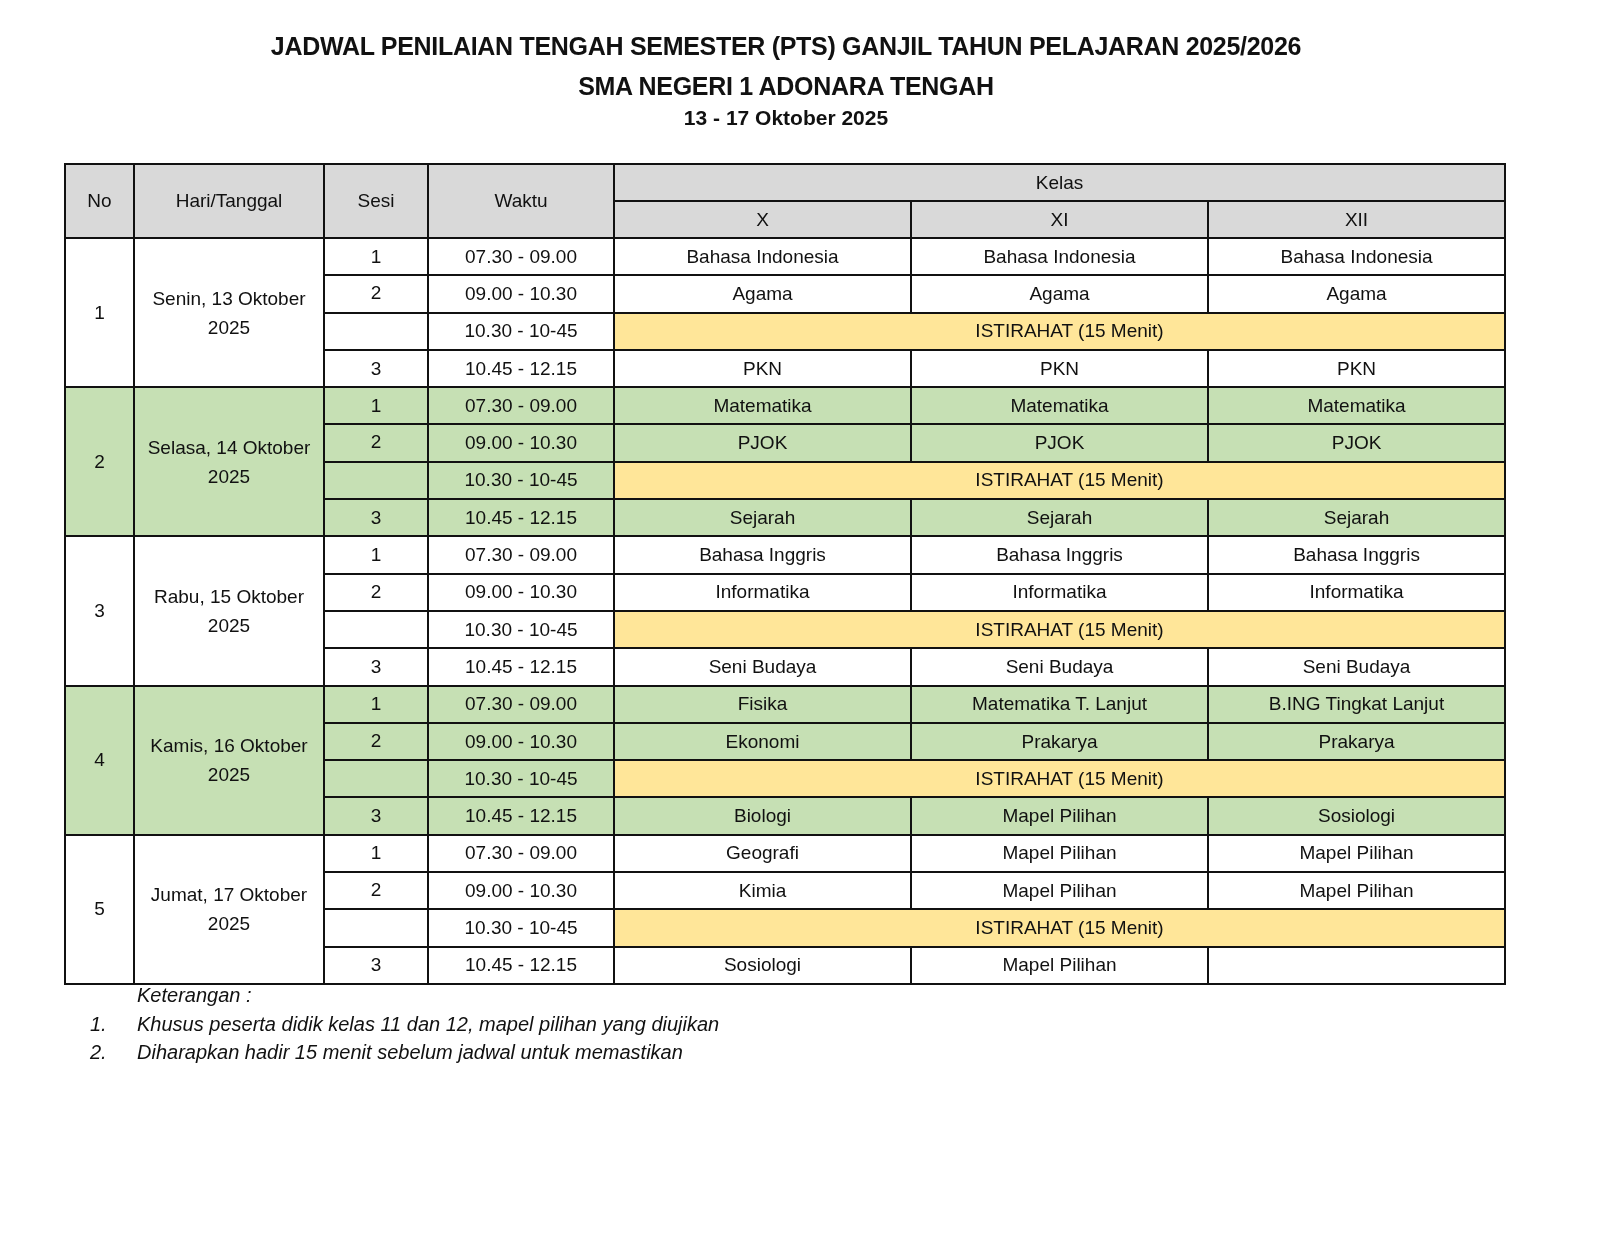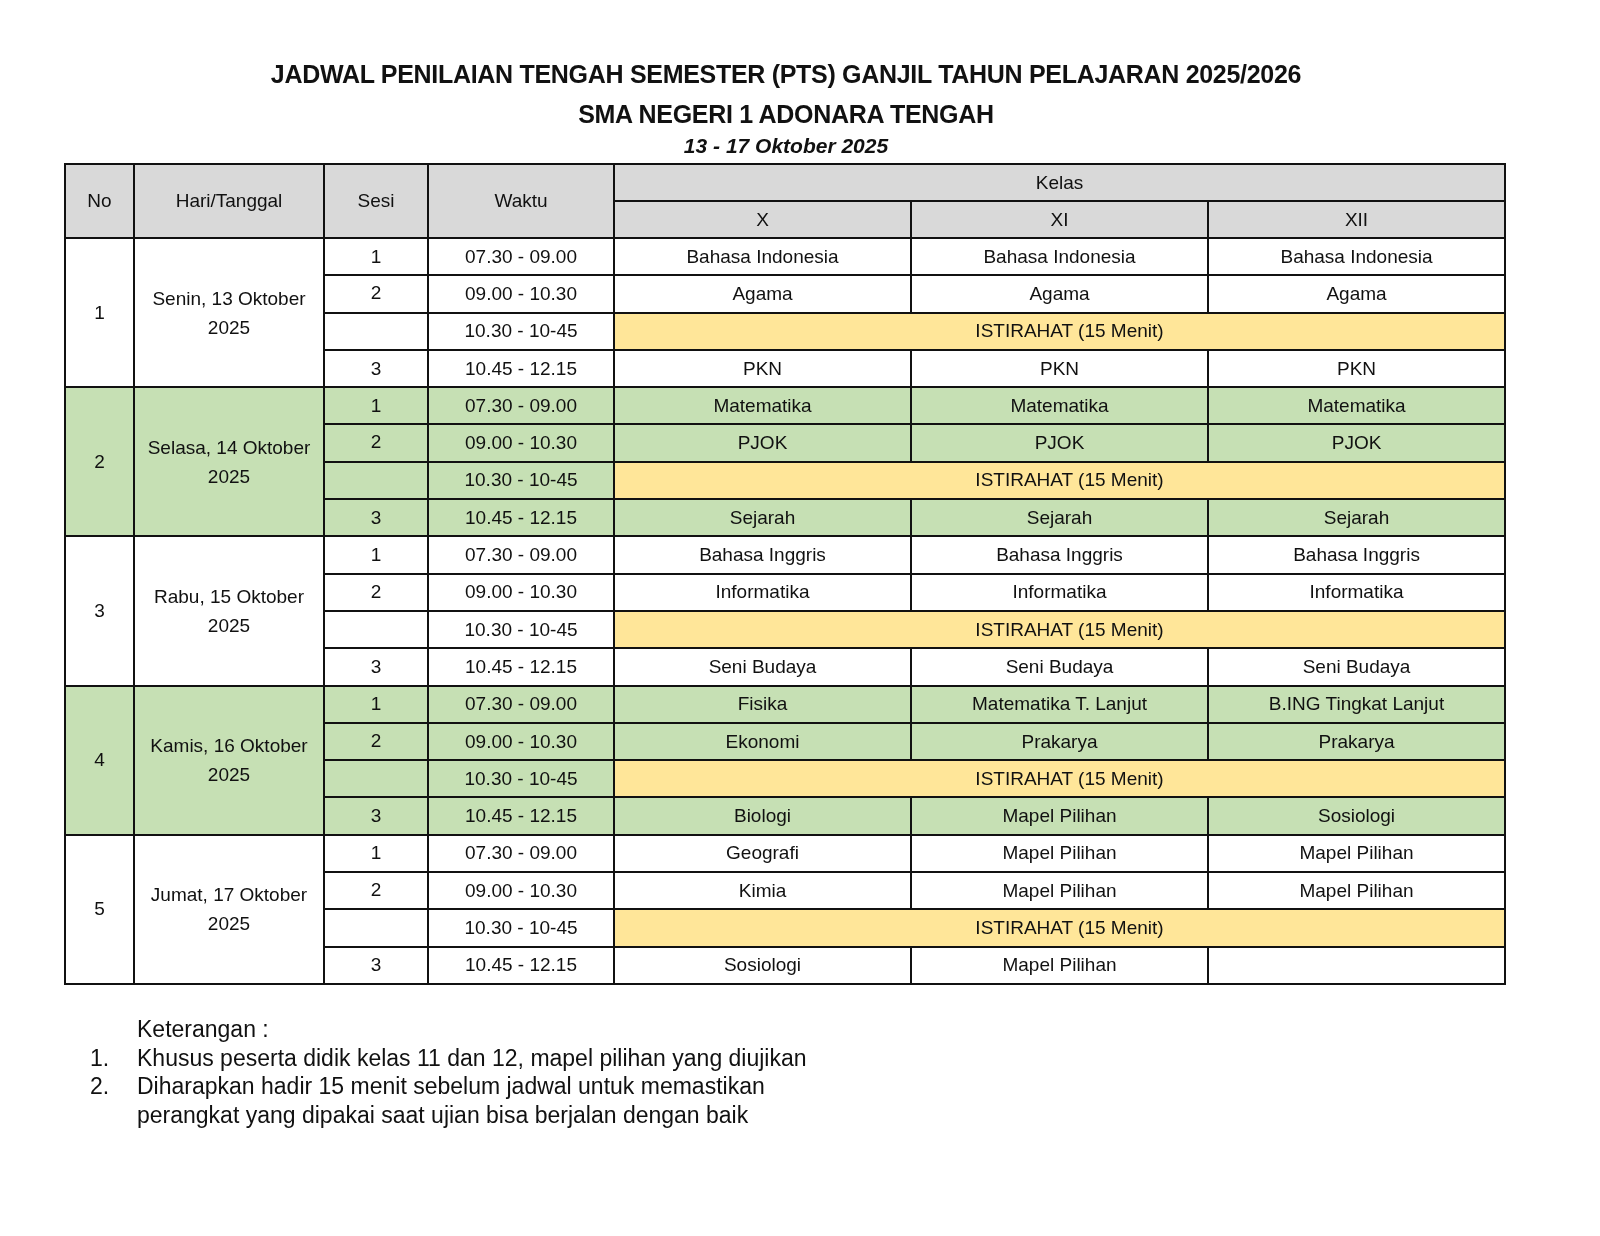--- a/index.html
+++ b/index.html
@@ -1,29 +1,29 @@
 <!DOCTYPE html>
 <html><head>
 <meta charset="utf-8">
 <style>
   html,body{margin:0;padding:0;background:#fff;}
   body{width:1600px;height:1236px;position:relative;font-family:"Liberation Sans","DejaVu Sans",sans-serif;color:#111;}
-  .title{position:absolute;left:0;width:1572px;text-align:center;font-weight:bold;margin-top:28px;}
+  .title{position:absolute;left:0;width:1572px;text-align:center;font-weight:bold;}
   .t1{top:32px;font-size:25px;letter-spacing:-0.3px;}
   .t2{top:72px;font-size:25px;letter-spacing:-0.3px;}
-  .t3{top:106px;font-size:21px;font-style:italic;}
+  .t3{top:106px;font-size:21px;}
   table{position:absolute;left:64px;top:163px;border-collapse:collapse;table-layout:fixed;width:1440px;font-size:19px;border-radius:23px;}
   td,th{border:2px solid #111;text-align:center;vertical-align:middle;padding:0;font-weight:normal;overflow:hidden;white-space:nowrap;}
   th{background:#D9D9D9;height:35px;}
   td{height:35.3px;}
   td.day{white-space:normal;line-height:29px;padding:0 6px;text-align:center;}
   tr.green td{background:#C6E0B4;}
   td.break{background:#FFE699 !important;padding-left:20px;}
   td.sesi{vertical-align:top;padding-top:6px;height:29.3px;}
-  .notes{position:absolute;left:90px;top:1015px;font-size:23px;line-height:28.6px;}
+  .notes{position:absolute;left:90px;top:981px;font-style:italic;font-size:20px;line-height:28.6px;}
   .notes .head{margin-left:47px;}
   .notes .row{display:flex;}
   .notes .num{width:47px;}
 </style>
 </head>
 <body>
 
 <div class="title t1">JADWAL PENILAIAN TENGAH SEMESTER (PTS) GANJIL TAHUN PELAJARAN 2025/2026</div>
 <div class="title t2">SMA NEGERI 1 ADONARA TENGAH</div>
 <div class="title t3">13 - 17 Oktober 2025</div>
@@ -206,15 +206,14 @@
   <div class="row">
     <span class="num">1.</span>
     <span>Khusus peserta didik kelas 11 dan 12, mapel pilihan yang diujikan</span>
   </div>
   <div class="row">
     <span class="num">2.</span>
     <span>Diharapkan hadir 15 menit sebelum jadwal untuk memastikan</span>
   </div>
   <div class="row">
     <span class="num"></span>
-    <span>perangkat yang dipakai saat ujian bisa berjalan dengan baik</span>
   </div>
 </div>
 
 </body></html>

